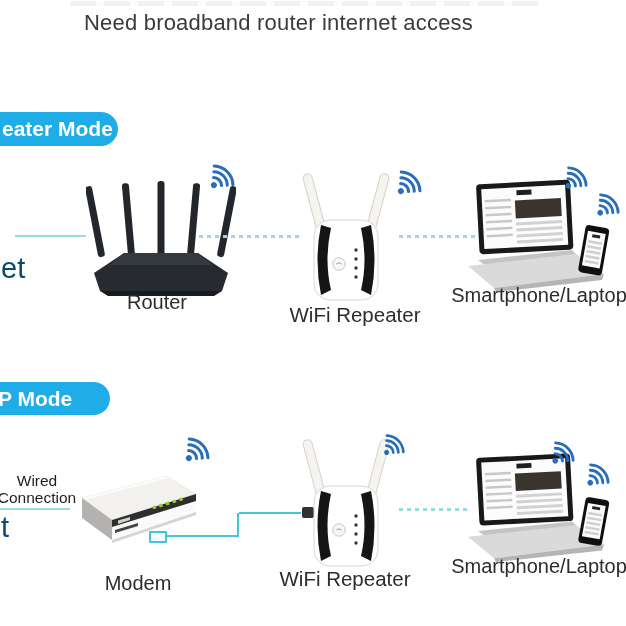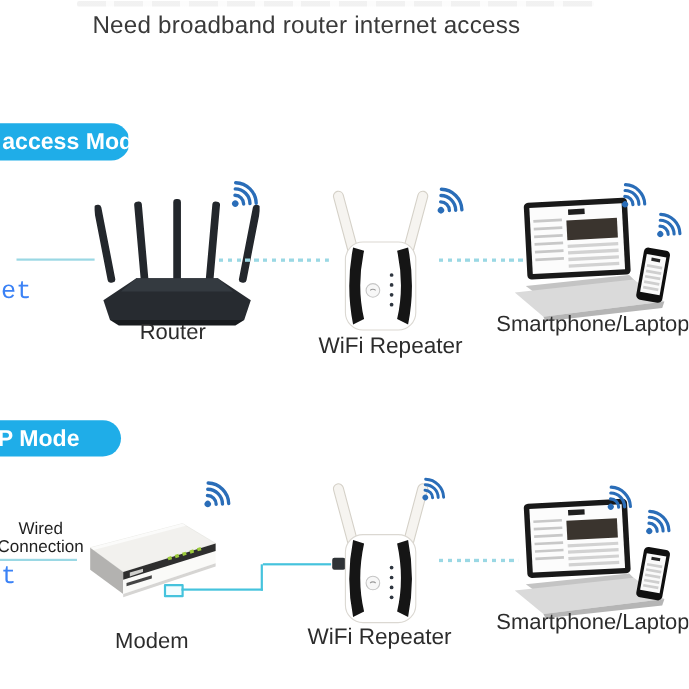--- a/index.html
+++ b/index.html
@@ -18,21 +18,21 @@
     border-radius:2px;
   }
   .banner{
     position:absolute;background:var(--banner,#1fade8);color:#fff;font-weight:700;
     font-size:21px;white-space:nowrap;box-sizing:border-box;
   }
   .banner.b1{left:-36px;top:112px;width:154px;height:34px;line-height:34px;
     padding-left:38px;border-radius:0 17px 17px 0;}
   .banner.b2{left:-36px;top:382px;width:146px;height:33px;line-height:33px;
     padding-left:34px;border-radius:0 16.5px 16.5px 0;}
-  .inet{position:absolute;font-size:23px;color:#3b82f6;white-space:nowrap;font-family:Liberation Mono, monospace;}
+  .inet{position:absolute;font-size:29px;color:#0c4a6e;white-space:nowrap;}
   .line-solid{position:absolute;height:2px;background:var(--lineLight,#9ad8e4);}
   .line-dashed{
     position:absolute;height:3px;
     background-image:repeating-linear-gradient(90deg,var(--lineLight,#9ad8e4) 0 4px,transparent 4px 8px);
   }
   .cable{position:absolute;background:var(--cable,#45c3dd);}
   .cable-connector{
     position:absolute;left:149px;top:531px;width:14px;height:8px;
     border:2px solid var(--cable,#45c3dd);background:#f2fdff;border-radius:1px;
   }
@@ -55,21 +55,21 @@
 
 <div class="canvas">
 
   <div class="top-artifact"></div>
 
   <h1 class="title">Need broadband router internet access</h1>
 
   <div>
 
     <div class="banner b1">
-      <span>access Mode</span>
+      <span>eater Mode</span>
     </div>
 
     <div class="inet" style="left:1px;top:252px;">et</div>
 
     <div class="line-solid" style="left:15px;top:235px;width:71px;"></div>
 
     <svg class="abs" style="left:86px;top:181px;" width="150" height="118" viewBox="0 0 150 118">
       <g fill="#23272c">
         <rect x="12" y="4" width="7" height="72" rx="3" transform="rotate(-11 15.5 74)"></rect>
         <rect x="42" y="2" width="7" height="74" rx="3" transform="rotate(-5 45.5 74)"></rect>

